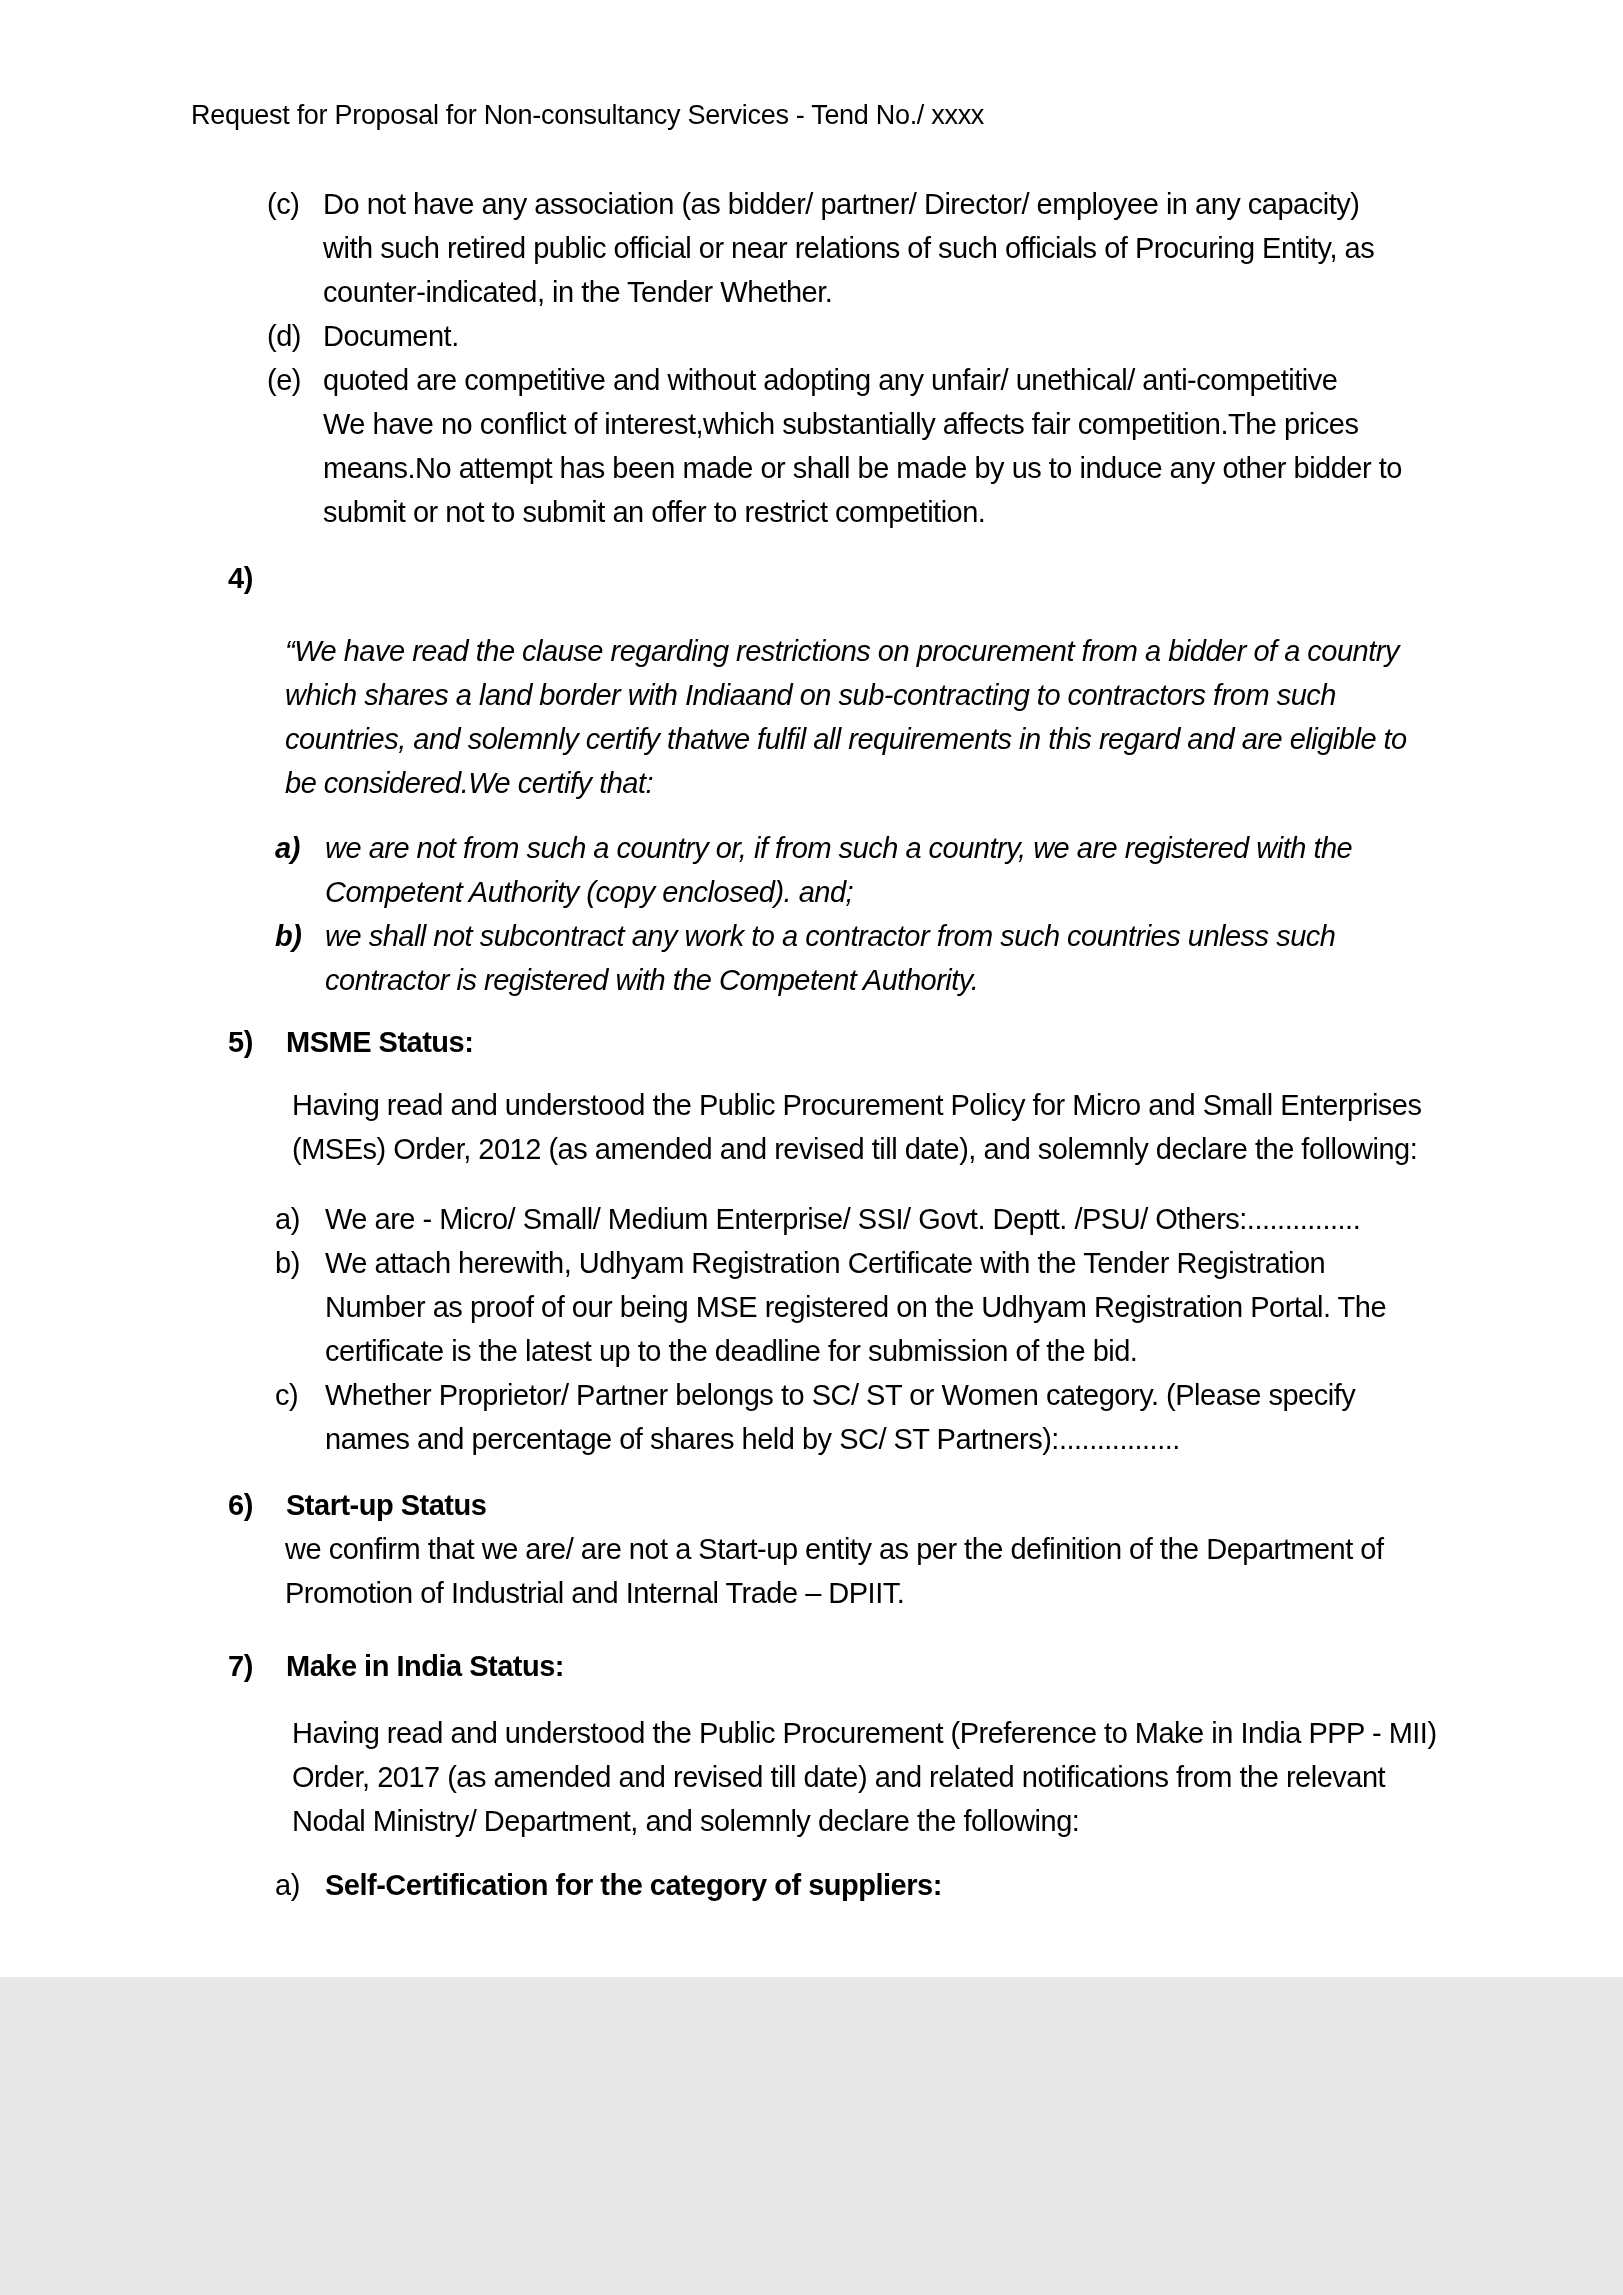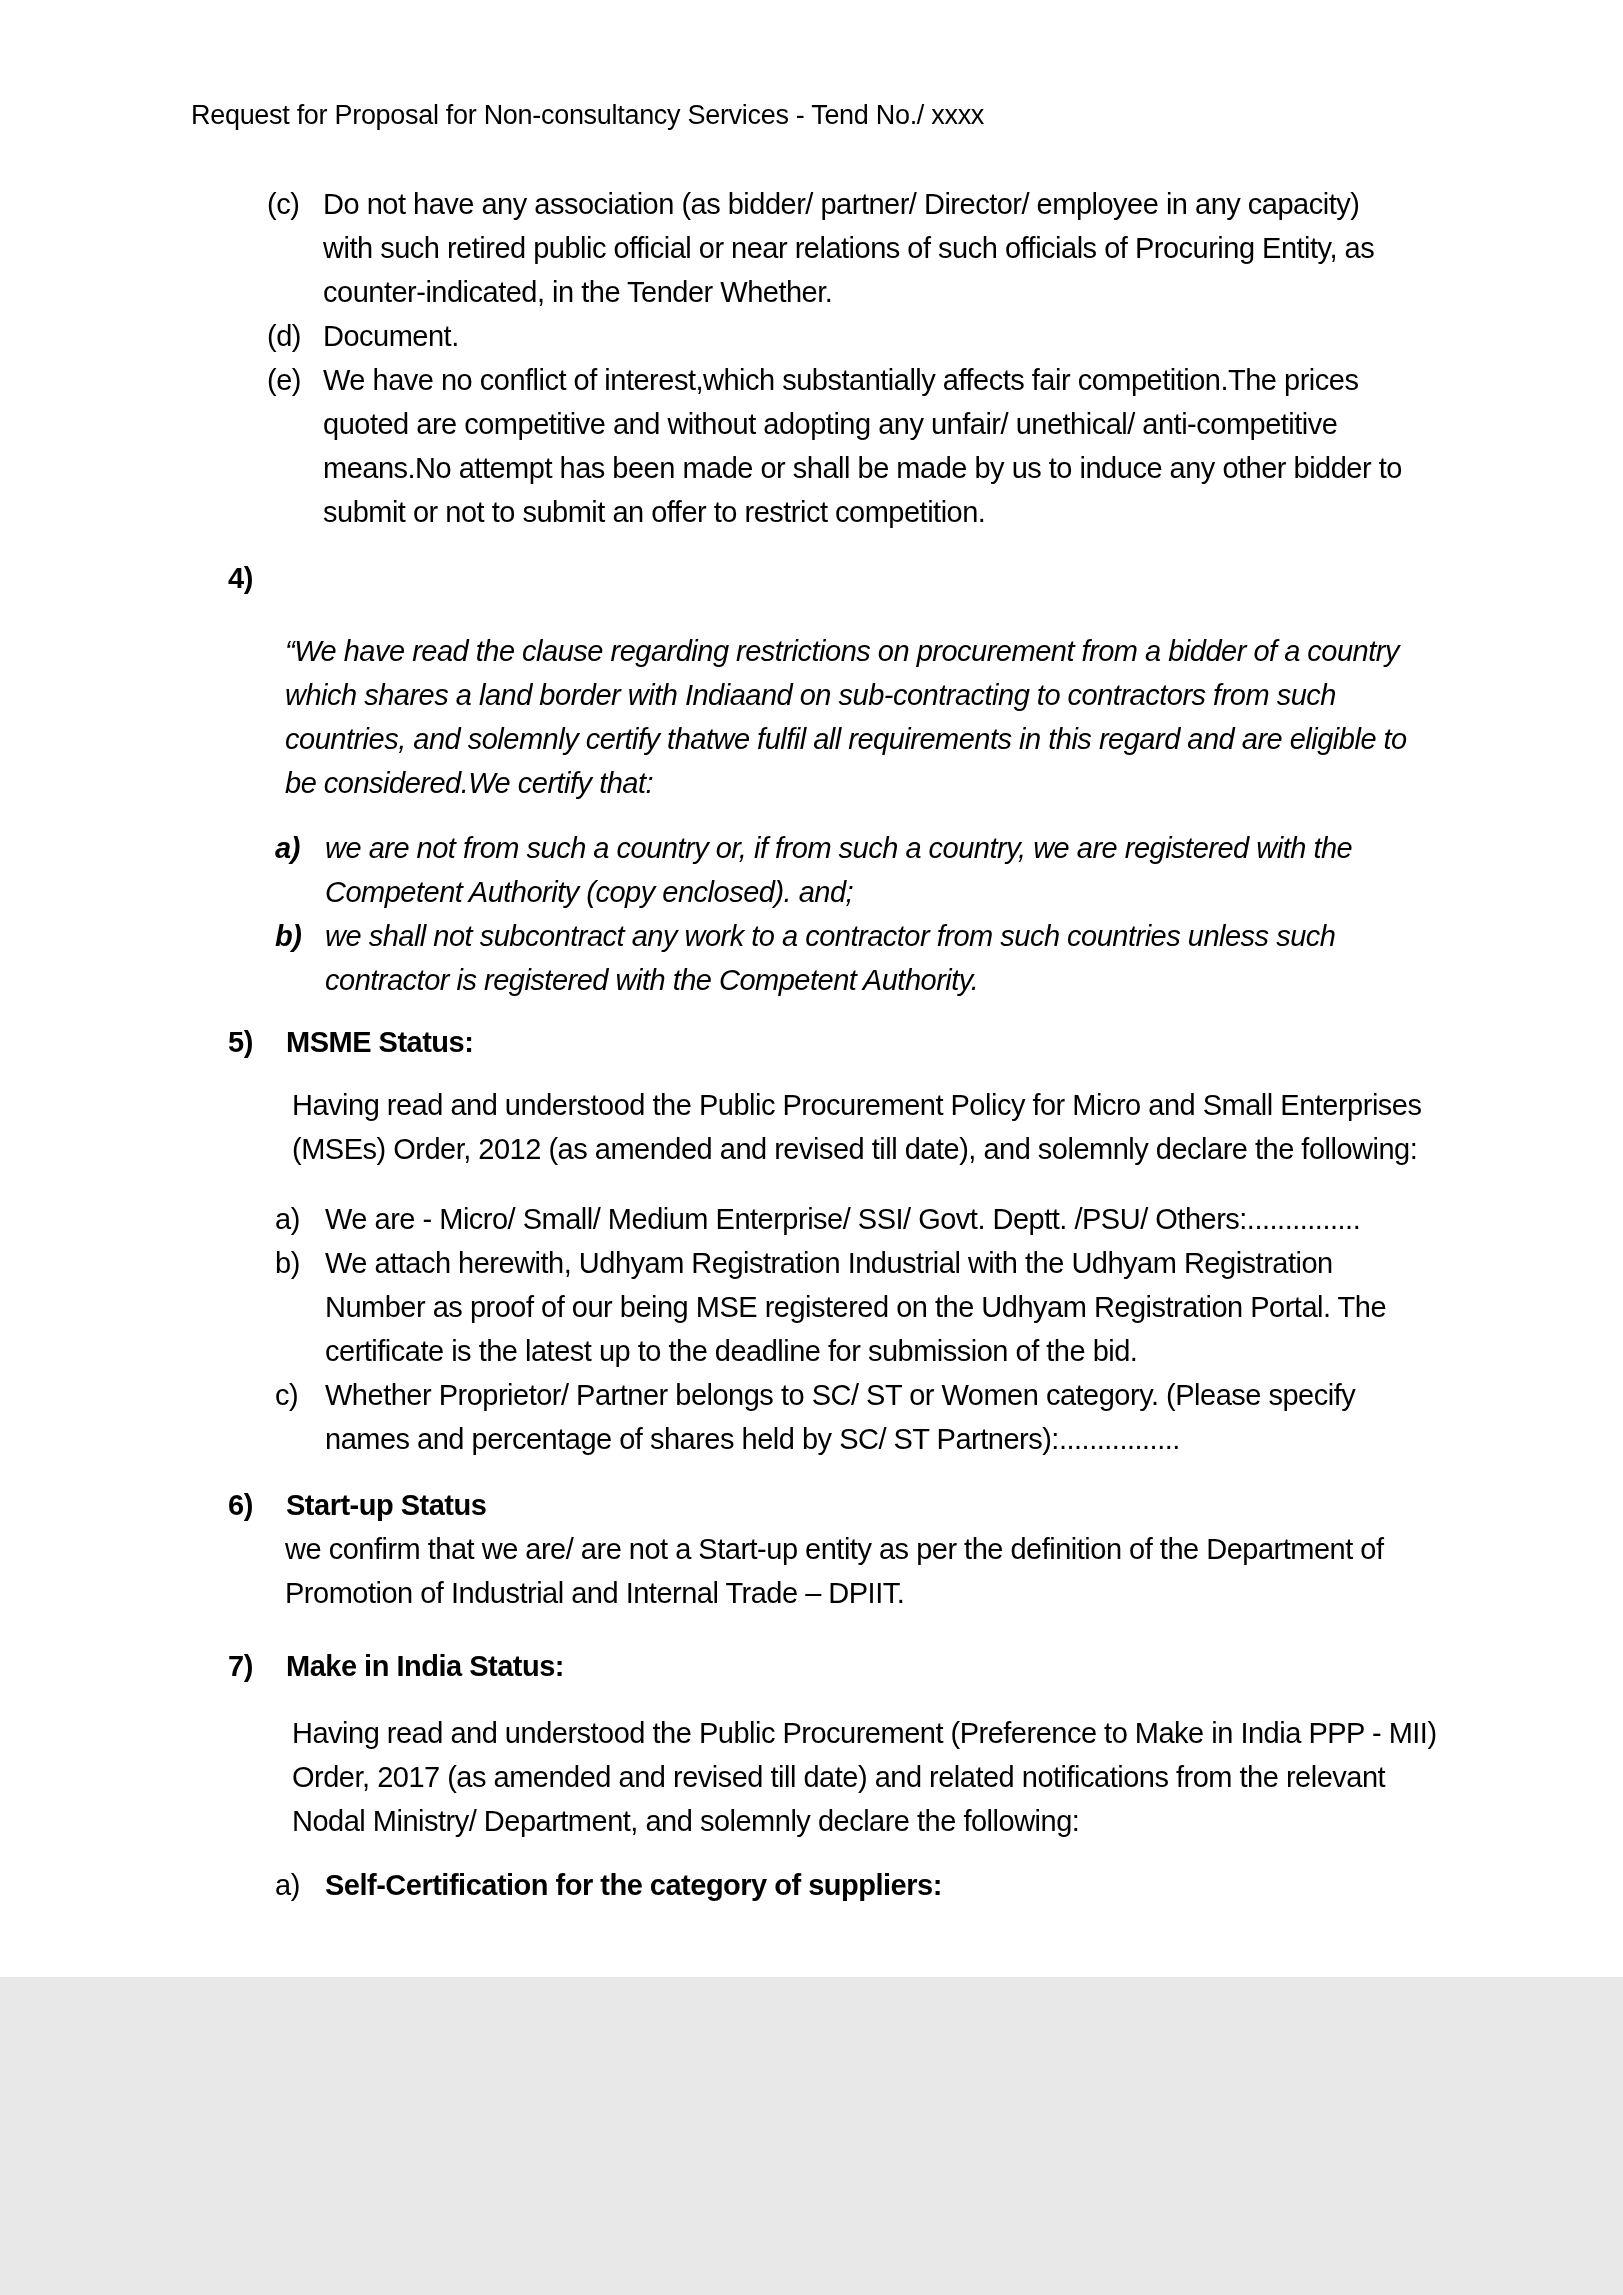--- a/index.html
+++ b/index.html
@@ -89,22 +89,22 @@
     </div>
     <div class="li">
       <span class="lbl">(d)</span>
       <div>
         <div class="line">Document.</div>
       </div>
     </div>
     <div class="li">
       <span class="lbl">(e)</span>
       <div>
+        <div class="line">quoted are competitive and without adopting any unfair/ unethical/ anti-competitive</div>
         <div class="line">We have no conflict of interest,which substantially affects fair competition.The prices</div>
-        <div class="line">quoted are competitive and without adopting any unfair/ unethical/ anti-competitive</div>
         <div class="line">means.No attempt has been made or shall be made by us to induce any other bidder to</div>
         <div class="line">submit or not to submit an offer to restrict competition.</div>
       </div>
     </div>
 
     <div class="sec mt-s4">
       <span class="num">4)</span>
     </div>
 
     <div class="para italic mt-quote">
@@ -141,21 +141,21 @@
 
     <div class="sub mt-items5">
       <span class="lbl">a)</span>
       <div>
         <div class="line">We are - Micro/ Small/ Medium Enterprise/ SSI/ Govt. Deptt. /PSU/ Others:...............</div>
       </div>
     </div>
     <div class="sub">
       <span class="lbl">b)</span>
       <div>
-        <div class="line">We attach herewith, Udhyam Registration Industrial with the Udhyam Registration</div>
+        <div class="line">We attach herewith, Udhyam Registration Certificate with the Tender Registration</div>
         <div class="line">Number as proof of our being MSE registered on the Udhyam Registration Portal. The</div>
         <div class="line">certificate is the latest up to the deadline for submission of the bid.</div>
       </div>
     </div>
     <div class="sub">
       <span class="lbl">c)</span>
       <div>
         <div class="line">Whether Proprietor/ Partner belongs to SC/ ST or Women category. (Please specify</div>
         <div class="line">names and percentage of shares held by SC/ ST Partners):................</div>
       </div>

